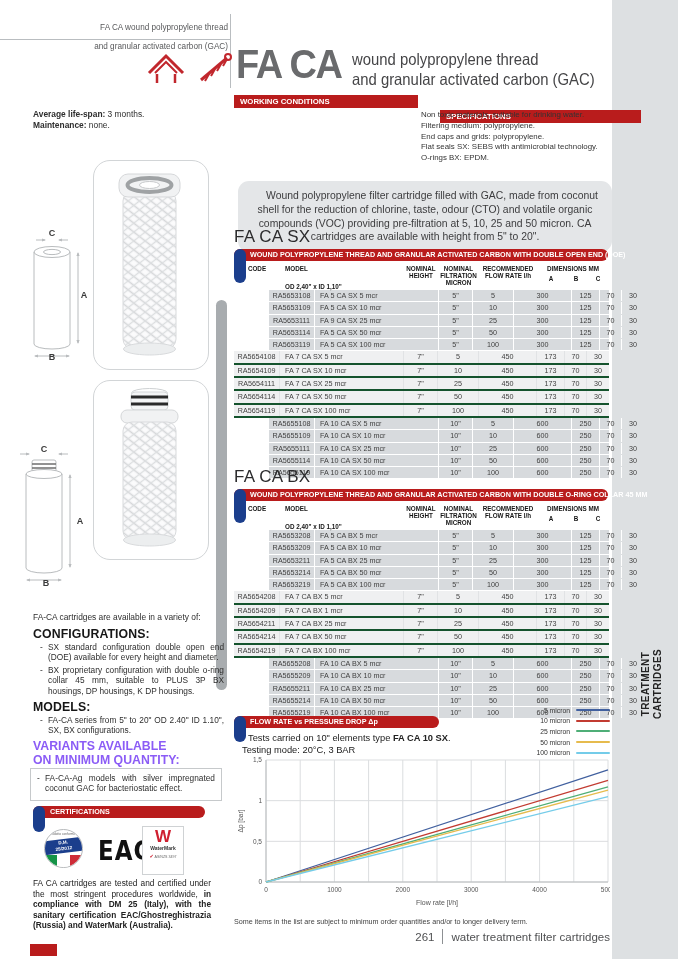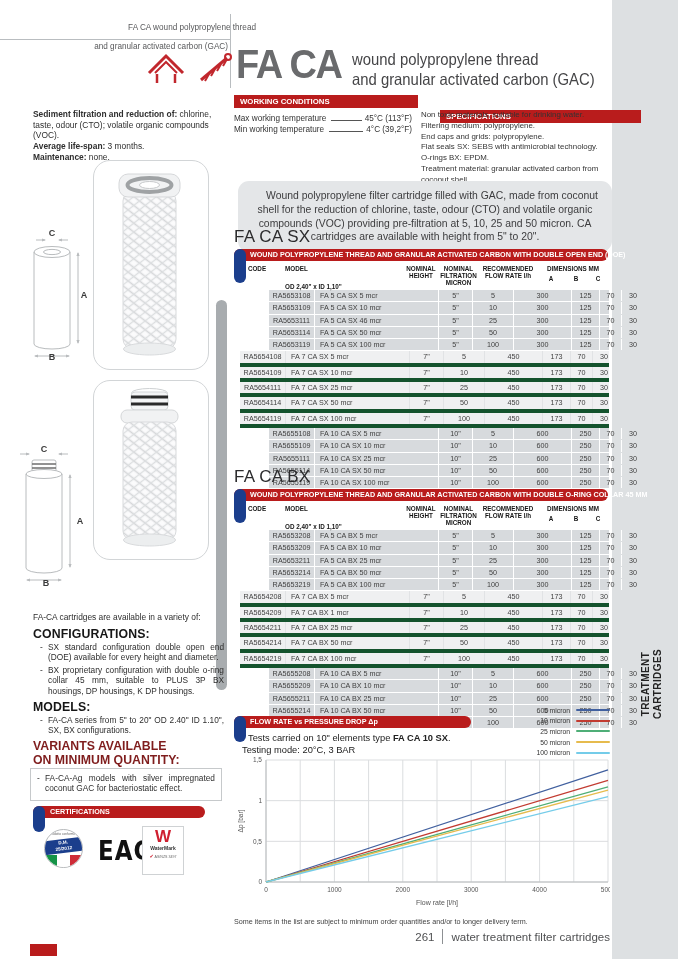--- a/index.html
+++ b/index.html
@@ -6,21 +6,21 @@
   #page{position:relative;width:678px;height:959px;background:#fff;overflow:hidden;
         font-family:"Liberation Sans",sans-serif;color:#222;}
   .abs{position:absolute;}
   
   .gray-margin{position:absolute;right:0;top:0;width:66px;height:959px;background:#dde0e2;}
   .side-tab{position:absolute;left:640px;top:616px;width:26px;height:136px;}
   .side-tab .rot{position:absolute;left:0;top:0;width:136px;height:26px;
        transform:rotate(-90deg) translate(-136px,0);transform-origin:0 0;
        text-align:center;font-weight:bold;font-size:10px;letter-spacing:.4px;line-height:12px;color:#232323;}
   
-  .top-tab{position:absolute;left:0;top:23px;width:228px;text-align:right;font-size:8.2px;color:#58595b;line-height:9px;padding-left:28px;}
+  .top-tab{position:absolute;left:0;top:23px;width:228px;text-align:right;font-size:8.2px;color:#58595b;line-height:9px;}
   .top-tab-line2{position:absolute;left:0;top:42px;width:228px;text-align:right;font-size:8.2px;color:#58595b;}
   .top-rule{position:absolute;left:0;top:38.5px;width:230px;border-bottom:1px solid #b9bdc0;}
   .top-vline{position:absolute;left:230px;top:14px;width:1px;height:74px;background:#b9bdc0;}
   .hdr-icons{position:absolute;left:146px;top:50px;display:flex;gap:9px;}
   .title-code{position:absolute;left:236px;top:42px;font-size:40px;font-weight:bold;color:#6a6b6d;
        letter-spacing:-1.5px;transform:scaleX(.95);transform-origin:left top;}
   .title-sub{position:absolute;left:352px;top:50px;font-size:16.5px;color:#454547;line-height:19.5px;
        transform:scaleX(.9);transform-origin:left top;white-space:nowrap;}
   
   .navy{background:#b91c1c;}
@@ -52,21 +52,21 @@
   .th{font-size:6.3px;font-weight:bold;line-height:7.1px;text-align:center;white-space:pre-line;color:#141414;}
   .th-model{text-align:left;padding-left:5px;display:flex;flex-direction:column;justify-content:space-between;}
   .th-model-sub{font-size:6.3px;font-weight:bold;margin-top:4px;}
   .th-dims-cols{display:grid;grid-template-columns:28px 22px 22px;margin-top:3px;}
   .t-row{display:grid;grid-template-columns:46px 124px 34px 41px 58px 28px 22px 22px;height:11.3px;}
   .td{font-size:7.2px;line-height:11.3px;text-align:center;color:#414141;border-right:1px solid #fff;
       overflow:hidden;white-space:nowrap;box-sizing:border-box;}
   .td.td1{text-align:left;padding-left:5px;}
   .t-row .td:last-child{border-right:none;}
   .row-shaded{background:#d7dadd;border-bottom:1px solid #fff;margin-left:35px;}
-  .row-light{background:#eff0f1;border-bottom:4px solid #14532d;margin-left:6px;}
+  .row-light{background:#eff0f1;border-bottom:2px solid #14532d;}
   .row-light .td{border-right-color:#e1e3e5;}
   
   .legend{position:absolute;left:502px;top:705px;width:108px;}
   .legend-row{display:flex;align-items:center;height:10.6px;justify-content:flex-end;}
   .legend-label{font-size:6.8px;color:#333;text-align:right;}
   .legend-line{width:34px;height:2px;margin-left:6px;border-radius:1px;}
   .chart-cap1{position:absolute;left:248px;top:733px;font-size:9.3px;color:#222;}
   .chart-cap2{position:absolute;left:242px;top:745px;font-size:9.3px;color:#222;}
   .chart-host{position:absolute;left:234px;top:752px;width:376px;height:162px;}
   .footnote{position:absolute;left:234px;top:917px;font-size:7.2px;color:#3f3f3f;}
@@ -80,21 +80,21 @@
   .pbox1{left:93px;top:160px;width:114px;height:208px;}
   .pbox2{left:93px;top:380px;width:114px;height:178px;}
   .gray-bar{position:absolute;left:216px;top:300px;width:11px;height:390px;background:#a8acaf;border-radius:5.5px;}
   .dim-label{position:absolute;font-size:9px;font-weight:bold;color:#3a3a3a;width:16px;text-align:center;}
   .variety{position:absolute;left:33px;top:612px;width:194px;font-size:8.4px;color:#2e2e2e;}
   .lhead{position:absolute;font-size:12.3px;font-weight:bold;color:#161616;letter-spacing:.1px;}
   .bullets{position:absolute;}
   .bullet-row{display:flex;margin-bottom:2px;}
   .bullet-dash{width:8px;flex:none;font-size:8.3px;line-height:10.4px;color:#2e2e2e;}
   .bullet-text{flex:1;font-size:8.3px;line-height:10.4px;color:#2e2e2e;text-align:justify;}
-  .variants-head{position:absolute;left:33px;top:740px;font-size:12.3px;font-weight:bold;color:#7f1d1d;line-height:13.5px;}
+  .variants-head{position:absolute;left:33px;top:740px;font-size:12.3px;font-weight:bold;color:#8b5cf6;line-height:13.5px;}
   .variant-box{position:absolute;left:30px;top:768px;width:192px;box-sizing:border-box;border:1px solid #c6c9cb;padding:4px 6px;background:#fff;}
   .cert-para{position:absolute;left:33px;top:878px;width:178px;font-size:8.3px;line-height:10.6px;color:#222;text-align:justify;}
   .logos{position:absolute;left:44px;top:826px;height:52px;}
   .dm-logo{position:absolute;left:0;top:3px;width:37px;height:37px;border-radius:50%;border:1px solid #b6b9bb;background:#fff;overflow:hidden;}
   .dm-top{position:absolute;top:1.5px;left:0;width:100%;text-align:center;font-size:3.2px;color:#666;}
   .dm-band{position:absolute;top:9px;left:-3px;right:-3px;height:13.5px;background:#1b3e8c;transform:rotate(-7deg);
       color:#fff;text-align:center;font-weight:bold;font-size:4.6px;line-height:6.4px;padding-top:.5px;}
   .dm-flag{position:absolute;bottom:0;left:0;width:100%;height:12px;display:flex;}
   .dm-flag div{flex:1;}
   .eac-logo{position:absolute;left:54px;top:10px;font-size:23px;font-weight:bold;color:#111;
@@ -138,45 +138,31 @@
 
   <div class="title-code">FA CA</div>
   <div class="title-sub">
     <div>wound polypropylene thread</div>
     <div>and granular activated carbon (GAC)</div>
   </div>
 
   <div class="bar bar-wc navy">WORKING CONDITIONS</div>
   <div class="bar bar-spec navy">SPECIFICATIONS</div>
 
-  <div class="wc-block">
-      <div class="wc-row">
-        <div class="wc-label">Max working temperature</div>
-        <div class="wc-fill"></div>
-        <div class="wc-value">45°C (113°F)</div>
-      </div>
-      <div class="wc-row">
-        <div class="wc-label">Min working temperature</div>
-        <div class="wc-fill"></div>
-        <div class="wc-value">4°C (39,2°F)</div>
-      </div>
-    </div>
   <div class="spec-block">
       <div class="list-line">Non toxic materials, suitable for drinking water.</div>
       <div class="list-line">Filtering medium: polypropylene.</div>
       <div class="list-line">End caps and grids: polypropylene.</div>
       <div class="list-line">Flat seals SX: SEBS with antimicrobial technology.</div>
       <div class="list-line">O-rings BX: EPDM.</div>
-      <div class="list-line">Treatment material: granular activated carbon from coconut shell.</div>
     </div>
 
   <div class="intro-box">Wound polypropylene filter cartridge filled with GAC, made from coconut shell for the reduction of chlorine, taste, odour (CTO) and volatile organic compounds (VOC) providing pre-filtration at 5, 10, 25 and 50 micron. CA cartridges are available with height from 5" to 20".</div>
 
   <div class="left-intro">
-    <div><span style="font-weight: bold;">Sediment filtration and reduction of:</span><span> chlorine, taste, odour (CTO); volatile organic compounds (VOC).</span></div>
     <div><span style="font-weight: bold;">Average life-span:</span><span> 3 months.</span></div>
     <div><span style="font-weight: bold;">Maintenance:</span><span> none.</span></div>
   </div>
 
   <div class="photo-box pbox1">
     <svg class="svgfill" width="111" height="205" viewBox="0 0 111 205">
       <defs>
         <pattern id="w1" width="7" height="7" patternUnits="userSpaceOnUse" patternTransform="rotate(38)">
           <path d="M0,3.5 L7,3.5" stroke="#d5d7d9" stroke-width="1.6"></path>
         </pattern>
@@ -299,20 +285,21 @@
     <div class="eac-logo">EAC</div>
     <div class="wm-logo">
       <div class="wm-w">W</div>
       <div class="wm-name">WaterMark</div>
       <div class="wm-sub">
         <span class="wm-check">✔</span>
         <span>AS/NZS 3497</span>
       </div>
     </div>
   </div>
+  <div class="cert-para"><span>FA CA cartridges are tested and certified under the most stringent procedures worldwide, </span><span style="font-weight: bold;">in compliance with DM 25 (Italy), with the sanitary certification EAC/Ghostreghistrazia (Russia) and WaterMark (Australia).</span></div>
 
   <div class="sec-title" style="left:234px;top:227px;">FA CA SX</div>
   <div class="pill navy" style="left:234px;top:249px;width:374px;">
     <span>WOUND POLYPROPYLENE THREAD AND GRANULAR ACTIVATED CARBON WITH DOUBLE OPEN END (DOE)</span>
   </div>
   <div class="ftable" style="left:234px;top:263px;">
       <div class="t-hdr">
         <div class="th">CODE</div>
         <div class="th th-model"><div>MODEL</div><div class="th-model-sub">OD 2,40" x ID 1,10"</div></div>
         <div class="th">NOMINAL
@@ -340,21 +327,21 @@
           <div class="td td1">FA 5 CA SX 10 mcr</div>
           <div class="td td2">5"</div>
           <div class="td td3">10</div>
           <div class="td td4">300</div>
           <div class="td td5">125</div>
           <div class="td td6">70</div>
           <div class="td td7">30</div>
         </div>
         <div class="t-row row-shaded">
           <div class="td td0">RA5653111</div>
-          <div class="td td1">FA 5 CA SX 46 mcr</div>
+          <div class="td td1">FA 9 CA SX 25 mcr</div>
           <div class="td td2">5"</div>
           <div class="td td3">25</div>
           <div class="td td4">300</div>
           <div class="td td5">125</div>
           <div class="td td6">70</div>
           <div class="td td7">30</div>
         </div>
         <div class="t-row row-shaded">
           <div class="td td0">RA5653114</div>
           <div class="td td1">FA 5 CA SX 50 mcr</div>
@@ -664,21 +651,21 @@
       </div>
       <div class="legend-row">
         <div class="legend-label">50 micron</div>
         <div class="legend-line" style="background: rgb(230, 187, 77);"></div>
       </div>
       <div class="legend-row">
         <div class="legend-label">100 micron</div>
         <div class="legend-line" style="background: rgb(116, 204, 233);"></div>
       </div>
     </div>
-  <div class="pill pill-sm navy" style="left:234px;top:716px;width:237px;">
+  <div class="pill pill-sm navy" style="left:234px;top:716px;width:205px;">
     <span>FLOW RATE vs PRESSURE DROP Δp</span>
   </div>
   <div class="chart-cap1"><span>Tests carried on 10" elements type </span><span style="font-weight: bold;">FA CA 10 SX</span><span>.</span></div>
   <div class="chart-cap2">Testing mode: 20°C, 3 BAR</div>
   <div class="chart-host"><svg width="376" height="162" viewBox="0 0 376 162">
         <line x1="32" x2="32" y1="8" y2="130" stroke="#dbdddf" stroke-width="1"></line>
         <line x1="66.2" x2="66.2" y1="8" y2="130" stroke="#dbdddf" stroke-width="1"></line>
         <line x1="100.4" x2="100.4" y1="8" y2="130" stroke="#dbdddf" stroke-width="1"></line>
         <line x1="134.6" x2="134.6" y1="8" y2="130" stroke="#dbdddf" stroke-width="1"></line>
         <line x1="168.8" x2="168.8" y1="8" y2="130" stroke="#dbdddf" stroke-width="1"></line>

